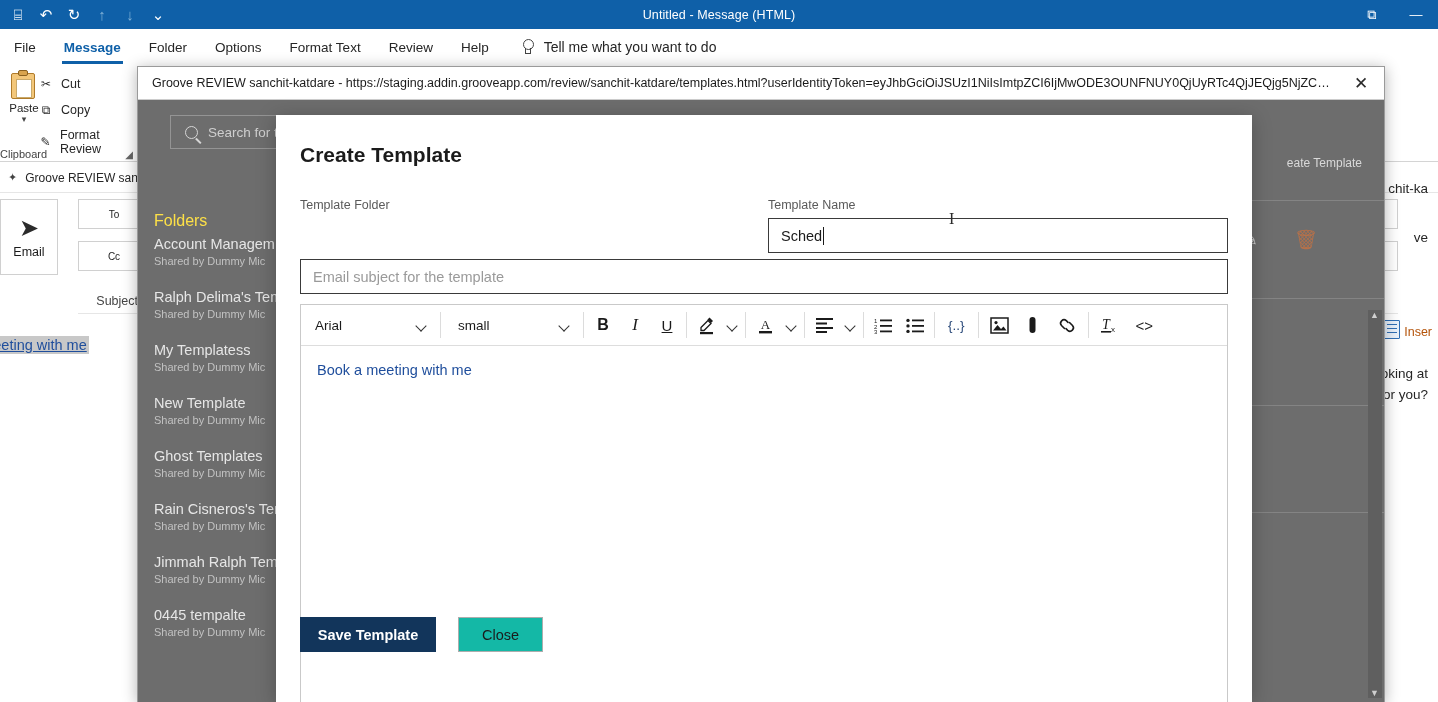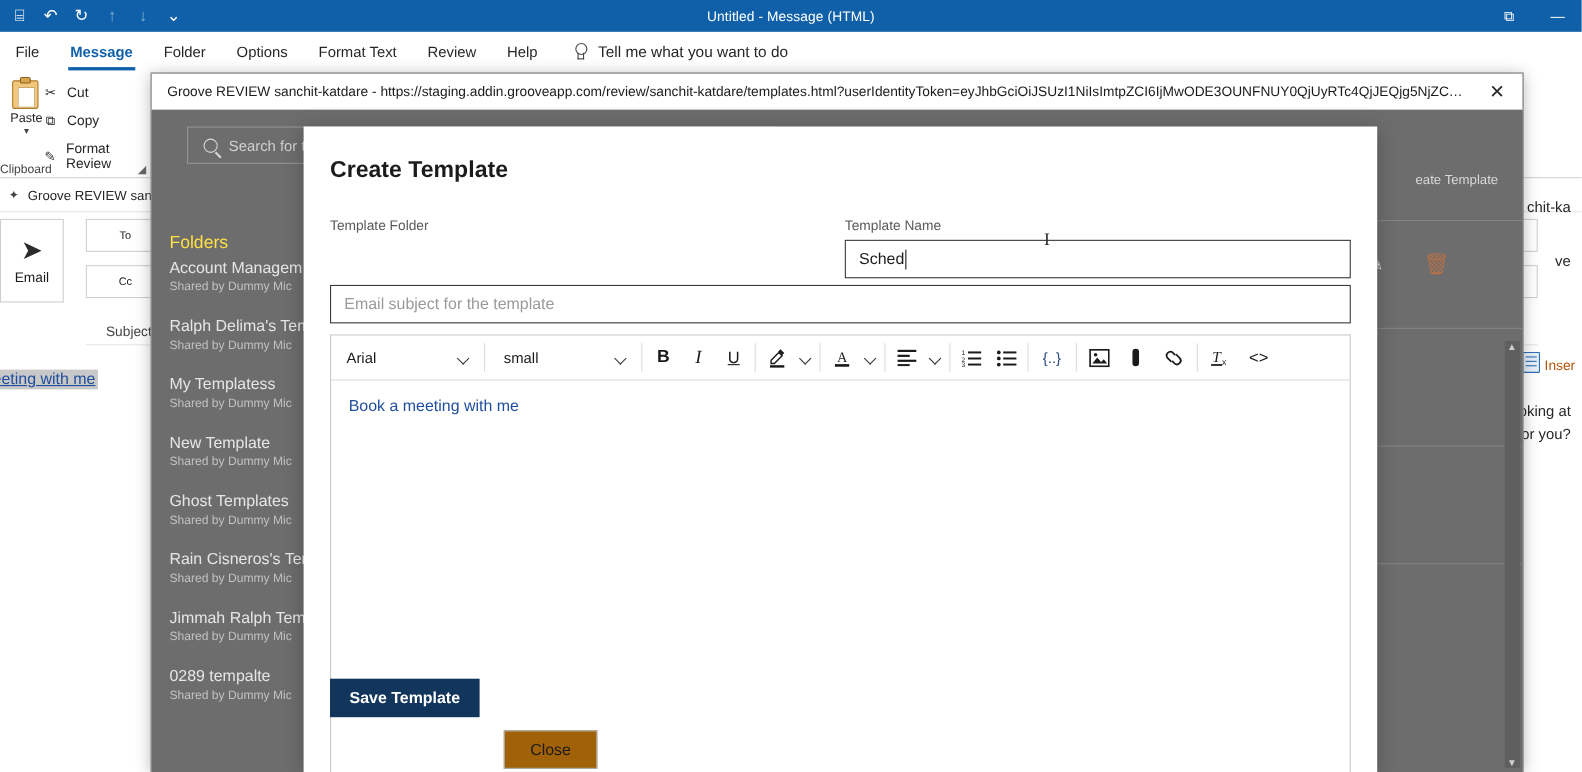--- a/index.html
+++ b/index.html
@@ -242,24 +242,23 @@
   .ed-btn.small { min-width:20px; }
   .ed-body { padding:16px 16px; font-size:14.5px; color:#1f4e9c; }
 
   .ct-buttons { position:absolute; left:24px; top:502px; display:flex; gap:22px; }
   .btn-primary {
     min-width:136px; height:35px; background:#12355b; color:#ffffff;
     display:flex; align-items:center; justify-content:center;
     font-size:14.5px; font-weight:600; border:none;
   }
   .btn-secondary {
-    min-width:85px; height:35px; background:#a16207; color:#1b1b1b;
+    min-width:85px; height:35px; background:#14b8a6; color:#1b1b1b;
     border:1.2px solid #adadad; display:flex; align-items:center; justify-content:center;
     font-size:14.5px;
-    margin-top:47px;
   }
 
   
   svg.ico { display:block; }
 </style>
 </head>
 <body>
 
 <div id="outlook-shell">
 
@@ -396,21 +395,21 @@
       </div>
       <div class="folder-item">
         <div class="folder-name">Rain Cisneros's Tem</div>
         <div class="folder-sub">Shared by Dummy Mic</div>
       </div>
       <div class="folder-item">
         <div class="folder-name">Jimmah Ralph Temp</div>
         <div class="folder-sub">Shared by Dummy Mic</div>
       </div>
       <div class="folder-item">
-        <div class="folder-name">0289 tempalte</div>
+        <div class="folder-name">0445 tempalte</div>
         <div class="folder-sub">Shared by Dummy Mic</div>
       </div>
     </div>
 
     <div class="gw-divider-v"></div>
     <div class="gw-rowline" style="top:100px;"></div>
     <div class="gw-rowline" style="top:198px;"></div>
     <div class="gw-rowline" style="top:305px;"></div>
     <div class="gw-rowline" style="top:412px;"></div>
 

